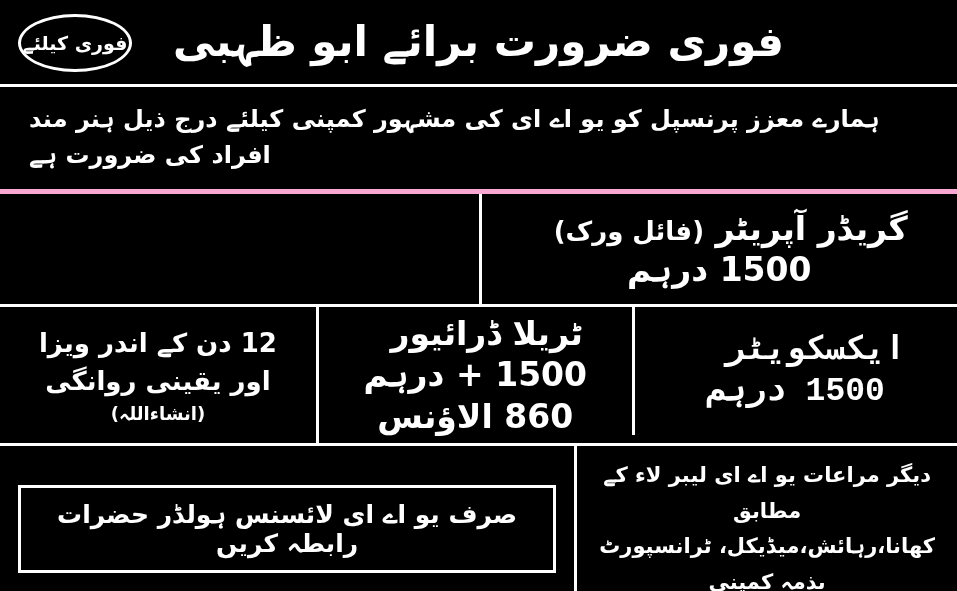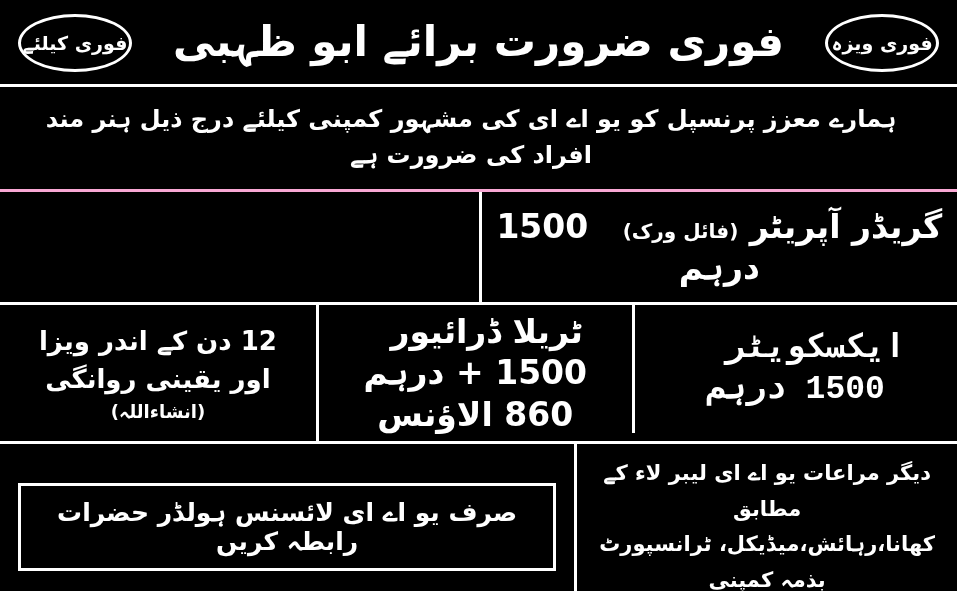--- a/index.html
+++ b/index.html
@@ -53,26 +53,26 @@
     font-size: 19px;
     font-weight: bold;
     line-height: 1.1;
     text-align: center;
   }
   .oval-left { left: 18px; }
   .oval-right { right: 18px; }
 
   
   .intro {
-    padding: 14px 28px 16px 13px;
+    padding: 14px 28px 16px 29px;
     font-size: 24px;
     font-weight: bold;
-    text-align: center;
+    text-align: left;
     line-height: 1.5;
-    border-bottom: 3px solid #f9a8d4;
+    border-bottom: 5px solid #f9a8d4;
   }
 
   
   .grid {
     display: flex;
     flex-direction: column;
     border-bottom: 3px solid #ffffff;
   }
   .row {
     display: flex;
@@ -89,21 +89,21 @@
     text-align: center;
   }
   .cell.sep { border-left: 3px solid #ffffff; }
 
   .job-title {
     font-size: 33px;
     font-weight: bold;
     line-height: 1.25;
   }
   .job-title .sub {
-    font-size: 20px;
+    font-size: 26px;
   }
   .note {
     font-size: 26px;
     font-weight: bold;
     line-height: 1.45;
     margin-top: 28px;
   }
   .note .small {
     font-size: 18px;
   }
@@ -162,21 +162,20 @@
   }
 </style>
 </head>
 <body>
 
 <div class="ad">
 
   <div class="header">
     <div class="oval oval-left rtl">فوری کیلئے</div>
     <div class="header-title rtl">فوری ضرورت برائے ابو ظہبی</div>
-    <div class="oval oval-right rtl">فوری ویزہ</div>
   </div>
 
   <div class="intro rtl">ہمارے معزز پرنسپل کو یو اے ای کی مشہور کمپنی کیلئے درج ذیل ہنر مند افراد کی ضرورت ہے</div>
 
   <div class="grid">
 
     <div class="row">
       <div class="cell r1c1 sep">
         <div class="job-title rtl">
           <span>گریڈر آپریٹر</span>

